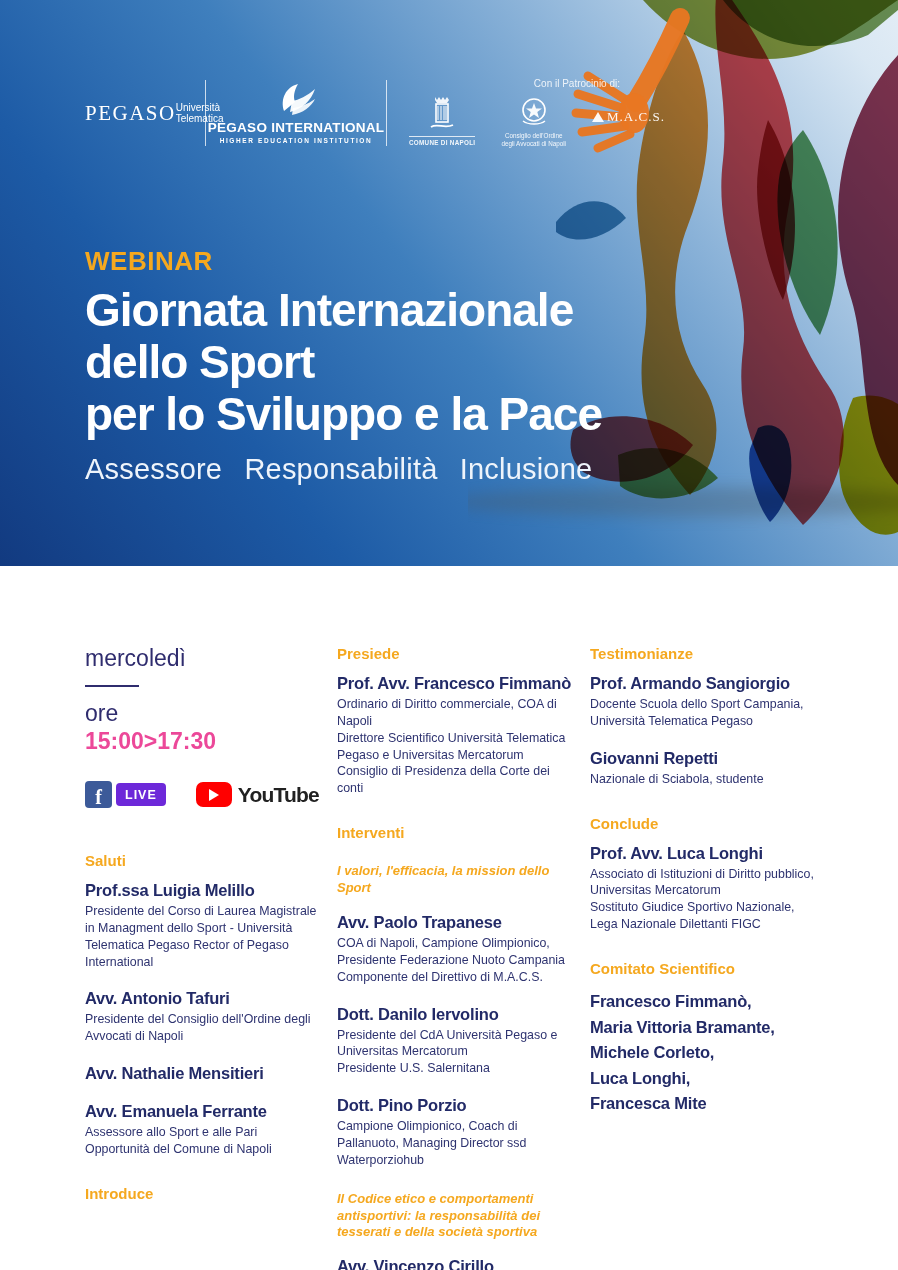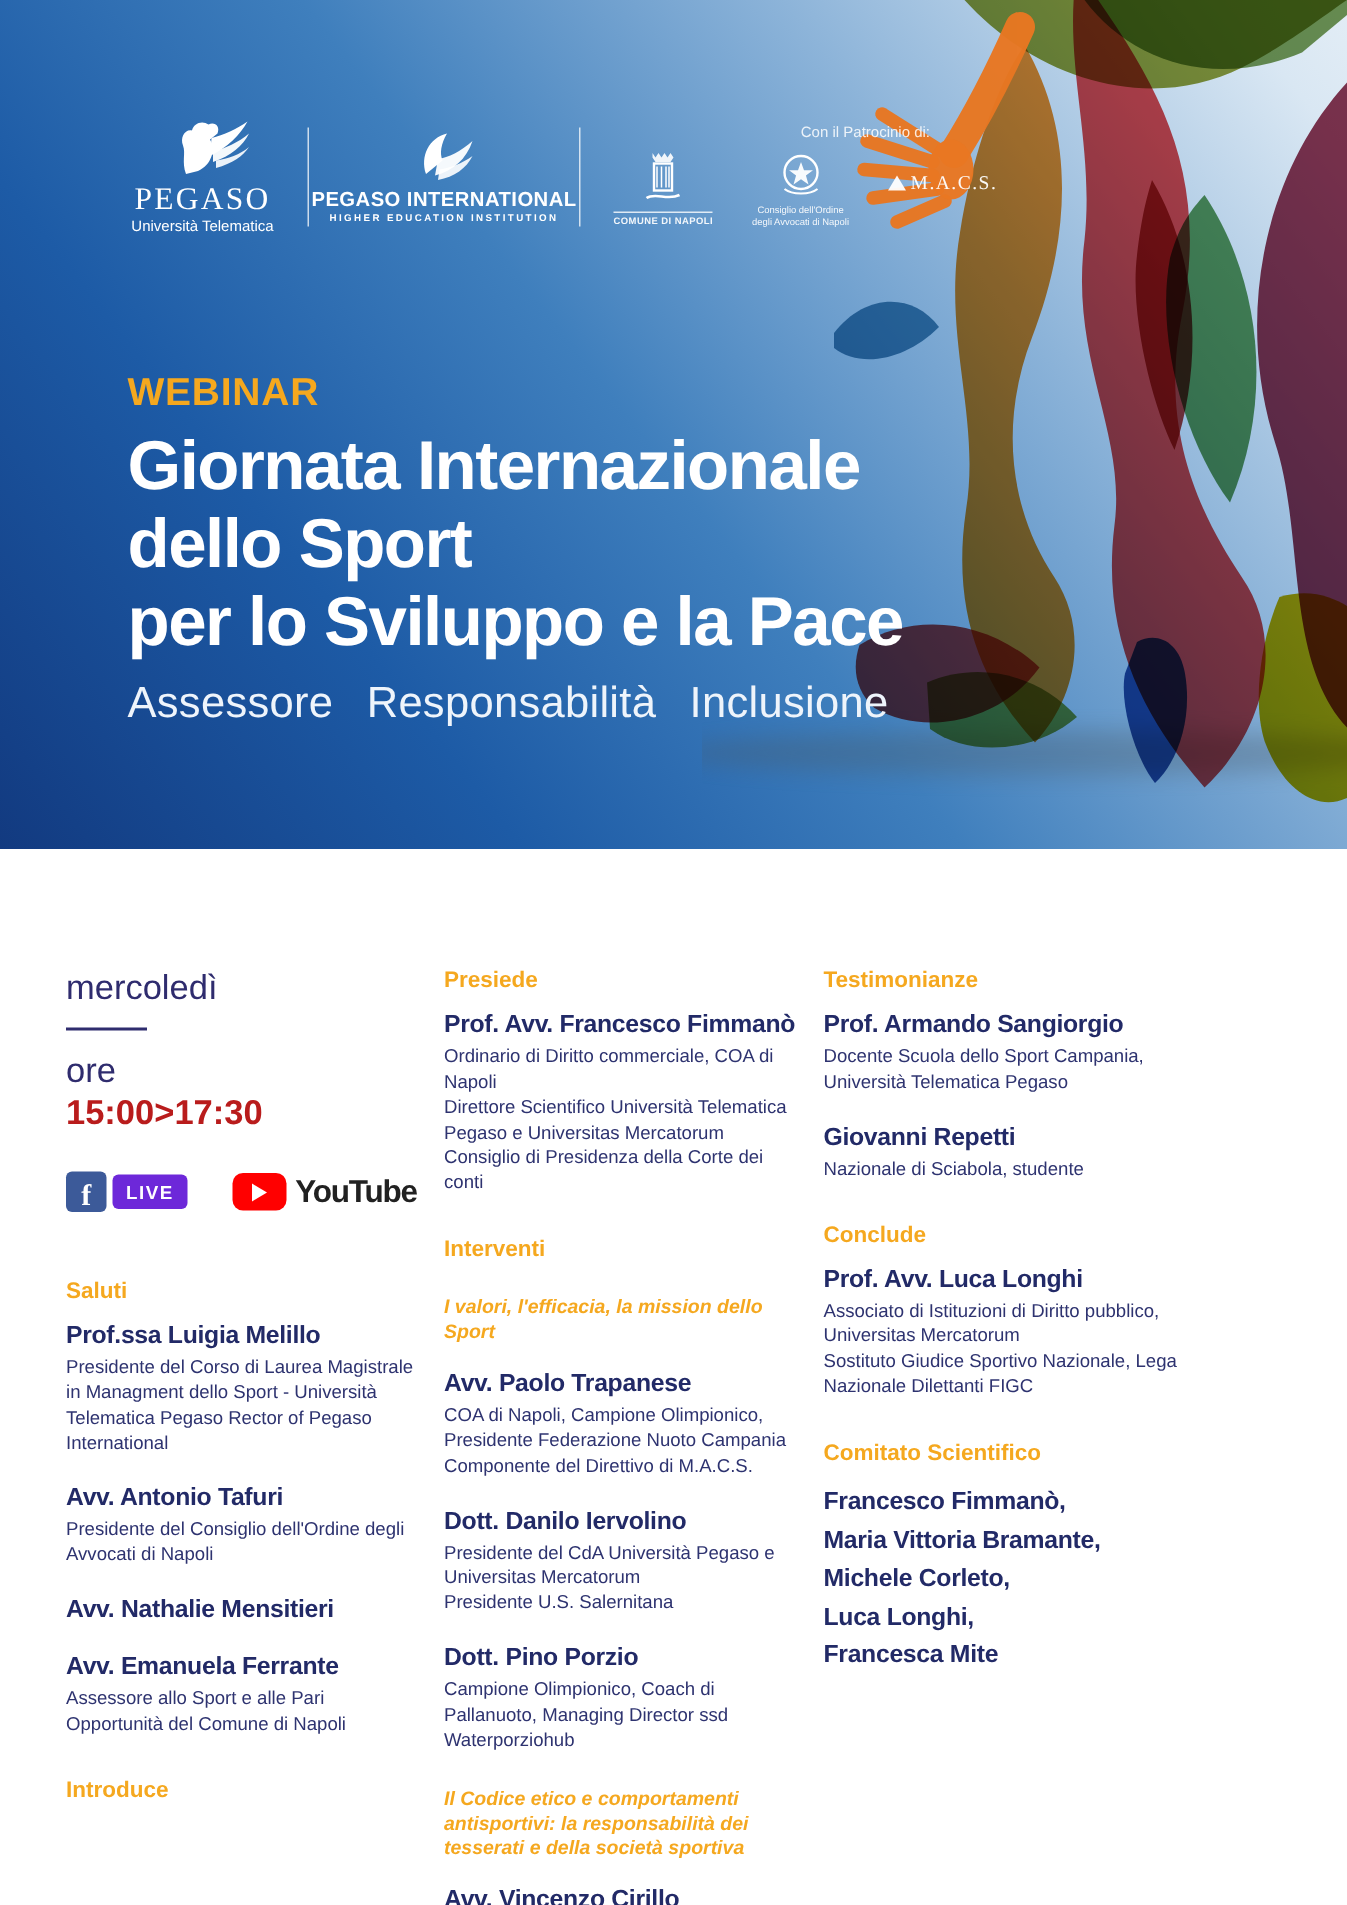--- a/index.html
+++ b/index.html
@@ -14,21 +14,21 @@
   
   .hero {
     position:relative; width:898px; height:566px; overflow:hidden;
     background:linear-gradient(52deg,#123a80 0%,#1d5ba6 26%,#3f7fbd 48%,#8db4d9 72%,#d9e7f3 94%,#e3edf6 100%);
   }
   .runner-art { position:absolute; top:0; right:0; width:430px; height:566px; }
   .runner-art path.mul { mix-blend-mode:multiply; }
 
   
   .logos-row { position:absolute; top:78px; left:85px; display:flex; align-items:center; z-index:5; }
-  .logo-pegaso { display:flex; flex-direction:column; align-items:center; width:100px; }
+  .logo-pegaso { display:flex; flex-direction:row; align-items:center; width:100px; }
   .pegaso-word { font-family:"Liberation Serif", serif; color:#fff; font-size:21px; letter-spacing:1.5px; margin-top:2px; }
   .pegaso-tag { color:#fff; font-size:10px; margin-top:1px; }
   .vdiv { width:1px; height:66px; background:rgba(255,255,255,.75); margin:0 20px; }
   .logo-int { display:flex; flex-direction:column; align-items:center; width:140px; }
   .int-name { color:#fff; font-size:13.5px; font-weight:bold; letter-spacing:.3px; margin-top:3px; white-space:nowrap; }
   .int-tag { color:#fff; font-size:6.5px; font-weight:bold; letter-spacing:1.6px; margin-top:2px; white-space:nowrap; }
   .patronage { display:flex; flex-direction:column; align-items:center; margin-left:2px; }
   .patronage-label { color:rgba(255,255,255,.85); font-size:10px; margin-bottom:6px; align-self:center; transform:translateX(40px); }
   .patronage-logos { display:flex; align-items:flex-start; gap:26px; }
   .pat { display:flex; flex-direction:column; align-items:center; color:#fff; }
@@ -41,38 +41,38 @@
   
   .title-block { position:absolute; left:85px; top:246px; z-index:6; }
   .webinar { color:#f5a81f; font-size:26px; font-weight:bold; letter-spacing:.5px; margin-bottom:8px; }
   .hero-title { color:#ffffff; font-size:46px; font-weight:bold; line-height:1.13; letter-spacing:-1px; }
   .hero-subtitle { color:#eef4fb; font-size:29px; font-weight:400; margin-top:12px; word-spacing:14px; letter-spacing:.2px; }
 
   
   .content {
     position:absolute; top:566px; left:0; width:898px; height:704px;
     display:grid; grid-template-columns:252px 253px 1fr;
-    padding:79px 60px 0 44px; background:#fff;
+    padding:79px 60px 0 85px; background:#fff;
   }
   .col { padding-right:18px; }
 
   .sec-header { color:#f5a81f; font-size:15px; font-weight:bold; margin:0 0 12px 0; }
   .sec-gap { margin-top:27px; }
   .speaker { margin-bottom:19px; }
   .speaker-name { color:#222a67; font-size:16.5px; font-weight:bold; letter-spacing:-.2px; margin-bottom:3px; }
   .speaker-desc { color:#2e3370; font-size:12.4px; line-height:1.36; white-space:pre-line; }
   .topic { color:#f5a81f; font-size:13px; font-weight:bold; font-style:italic; line-height:1.3; margin:22px 0 16px 0; }
 
   
   .schedule { margin-bottom:24px; }
   .sch-day { color:#2f2c6e; font-size:23px; }
   .sch-date { color:#f5a81f; font-size:23px; font-weight:bold; margin-top:1px; }
   .sch-hr { width:54px; height:0; border-top:2px solid #2f2c6e; margin:13px 0; }
   .sch-ore { color:#2f2c6e; font-size:23px; }
-  .sch-time { color:#b91c1c; font-size:23px; font-weight:bold; margin-top:1px; }
+  .sch-time { color:#ec4899; font-size:23px; font-weight:bold; margin-top:1px; }
 
   .social { display:flex; align-items:center; gap:30px; margin:26px 0 44px 0; }
   .fb-live { display:flex; align-items:center; gap:4px; }
   .fb-icon { width:27px; height:27px; background:#3c5a99; border-radius:4px; color:#fff; font-weight:bold; font-size:20px; display:flex; align-items:flex-end; justify-content:center; font-family:"Liberation Serif", serif; line-height:1; padding-bottom:1px; }
   .live-badge { background:#6d28d9; color:#fff; font-weight:bold; font-size:12.5px; letter-spacing:1px; border-radius:4px; padding:6px 9px 5px; line-height:1; }
   .yt { display:flex; align-items:center; gap:6px; }
   .yt-icon { width:36px; height:25px; background:#ff0000; border-radius:7px; display:flex; align-items:center; justify-content:center; }
   .yt-tri { width:0; height:0; border-top:6px solid transparent; border-bottom:6px solid transparent; border-left:10px solid #fff; }
   .yt-word { color:#212121; font-size:21px; font-weight:bold; letter-spacing:-.8px; }
 

